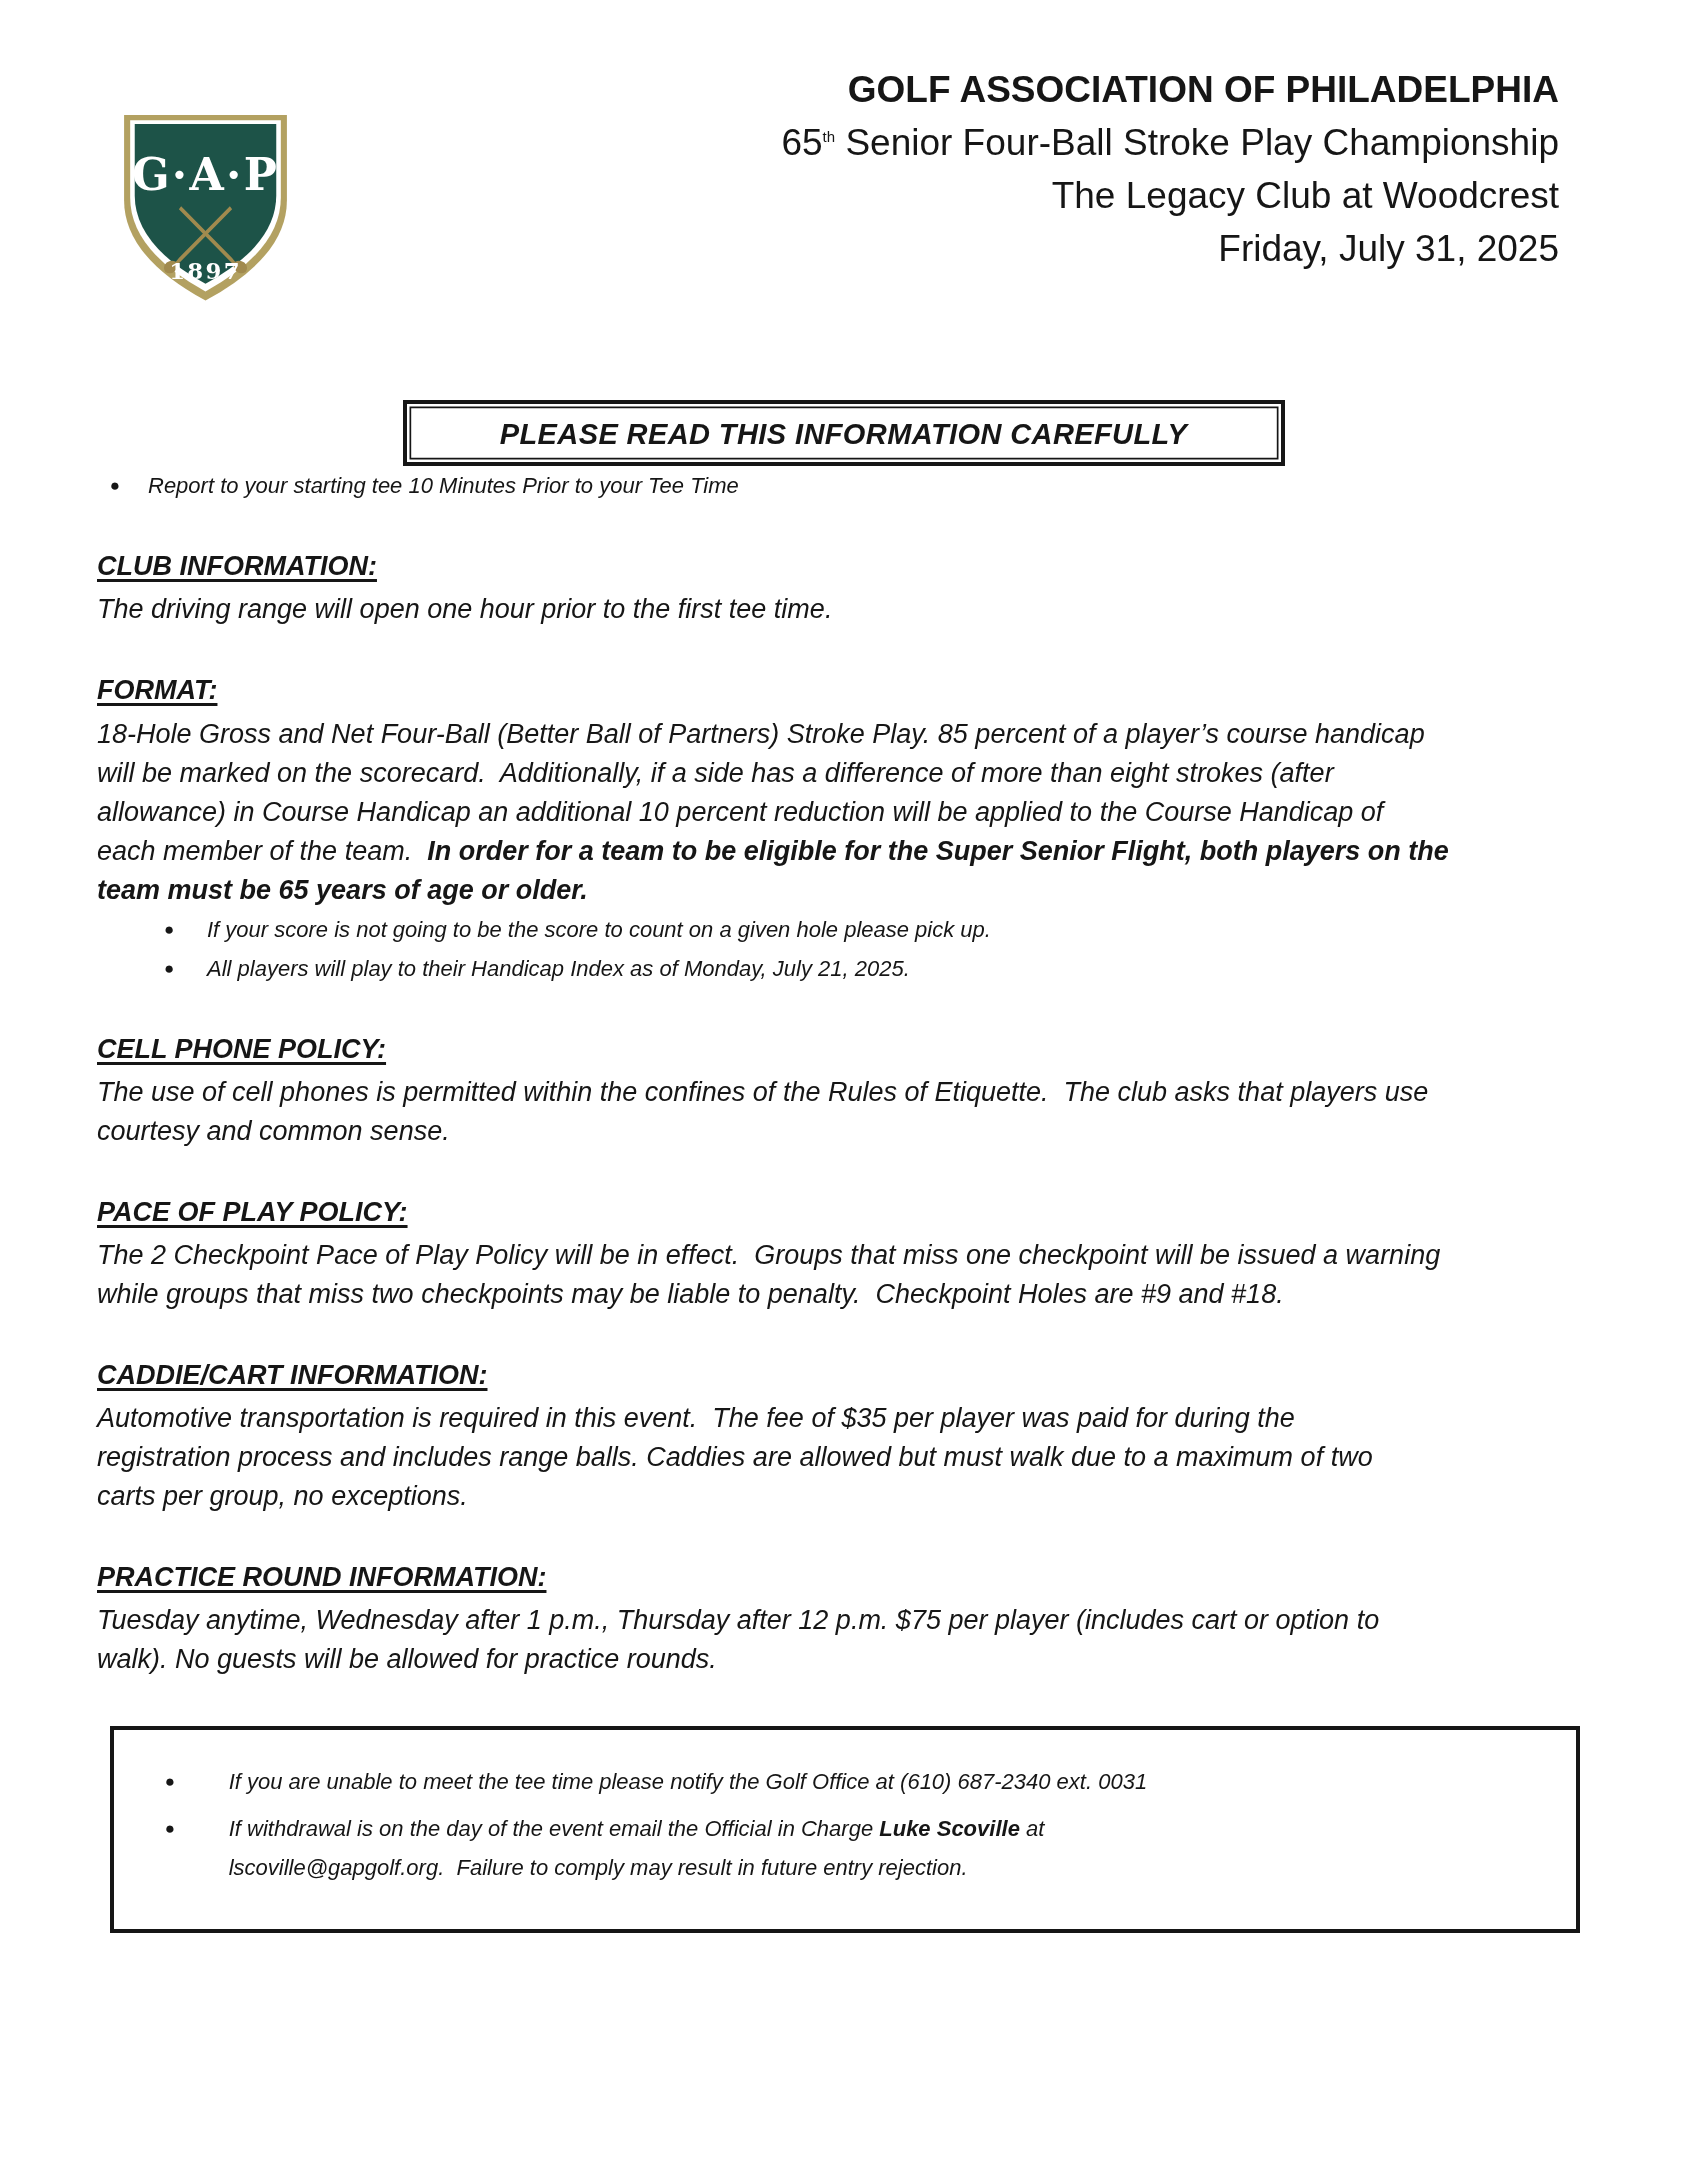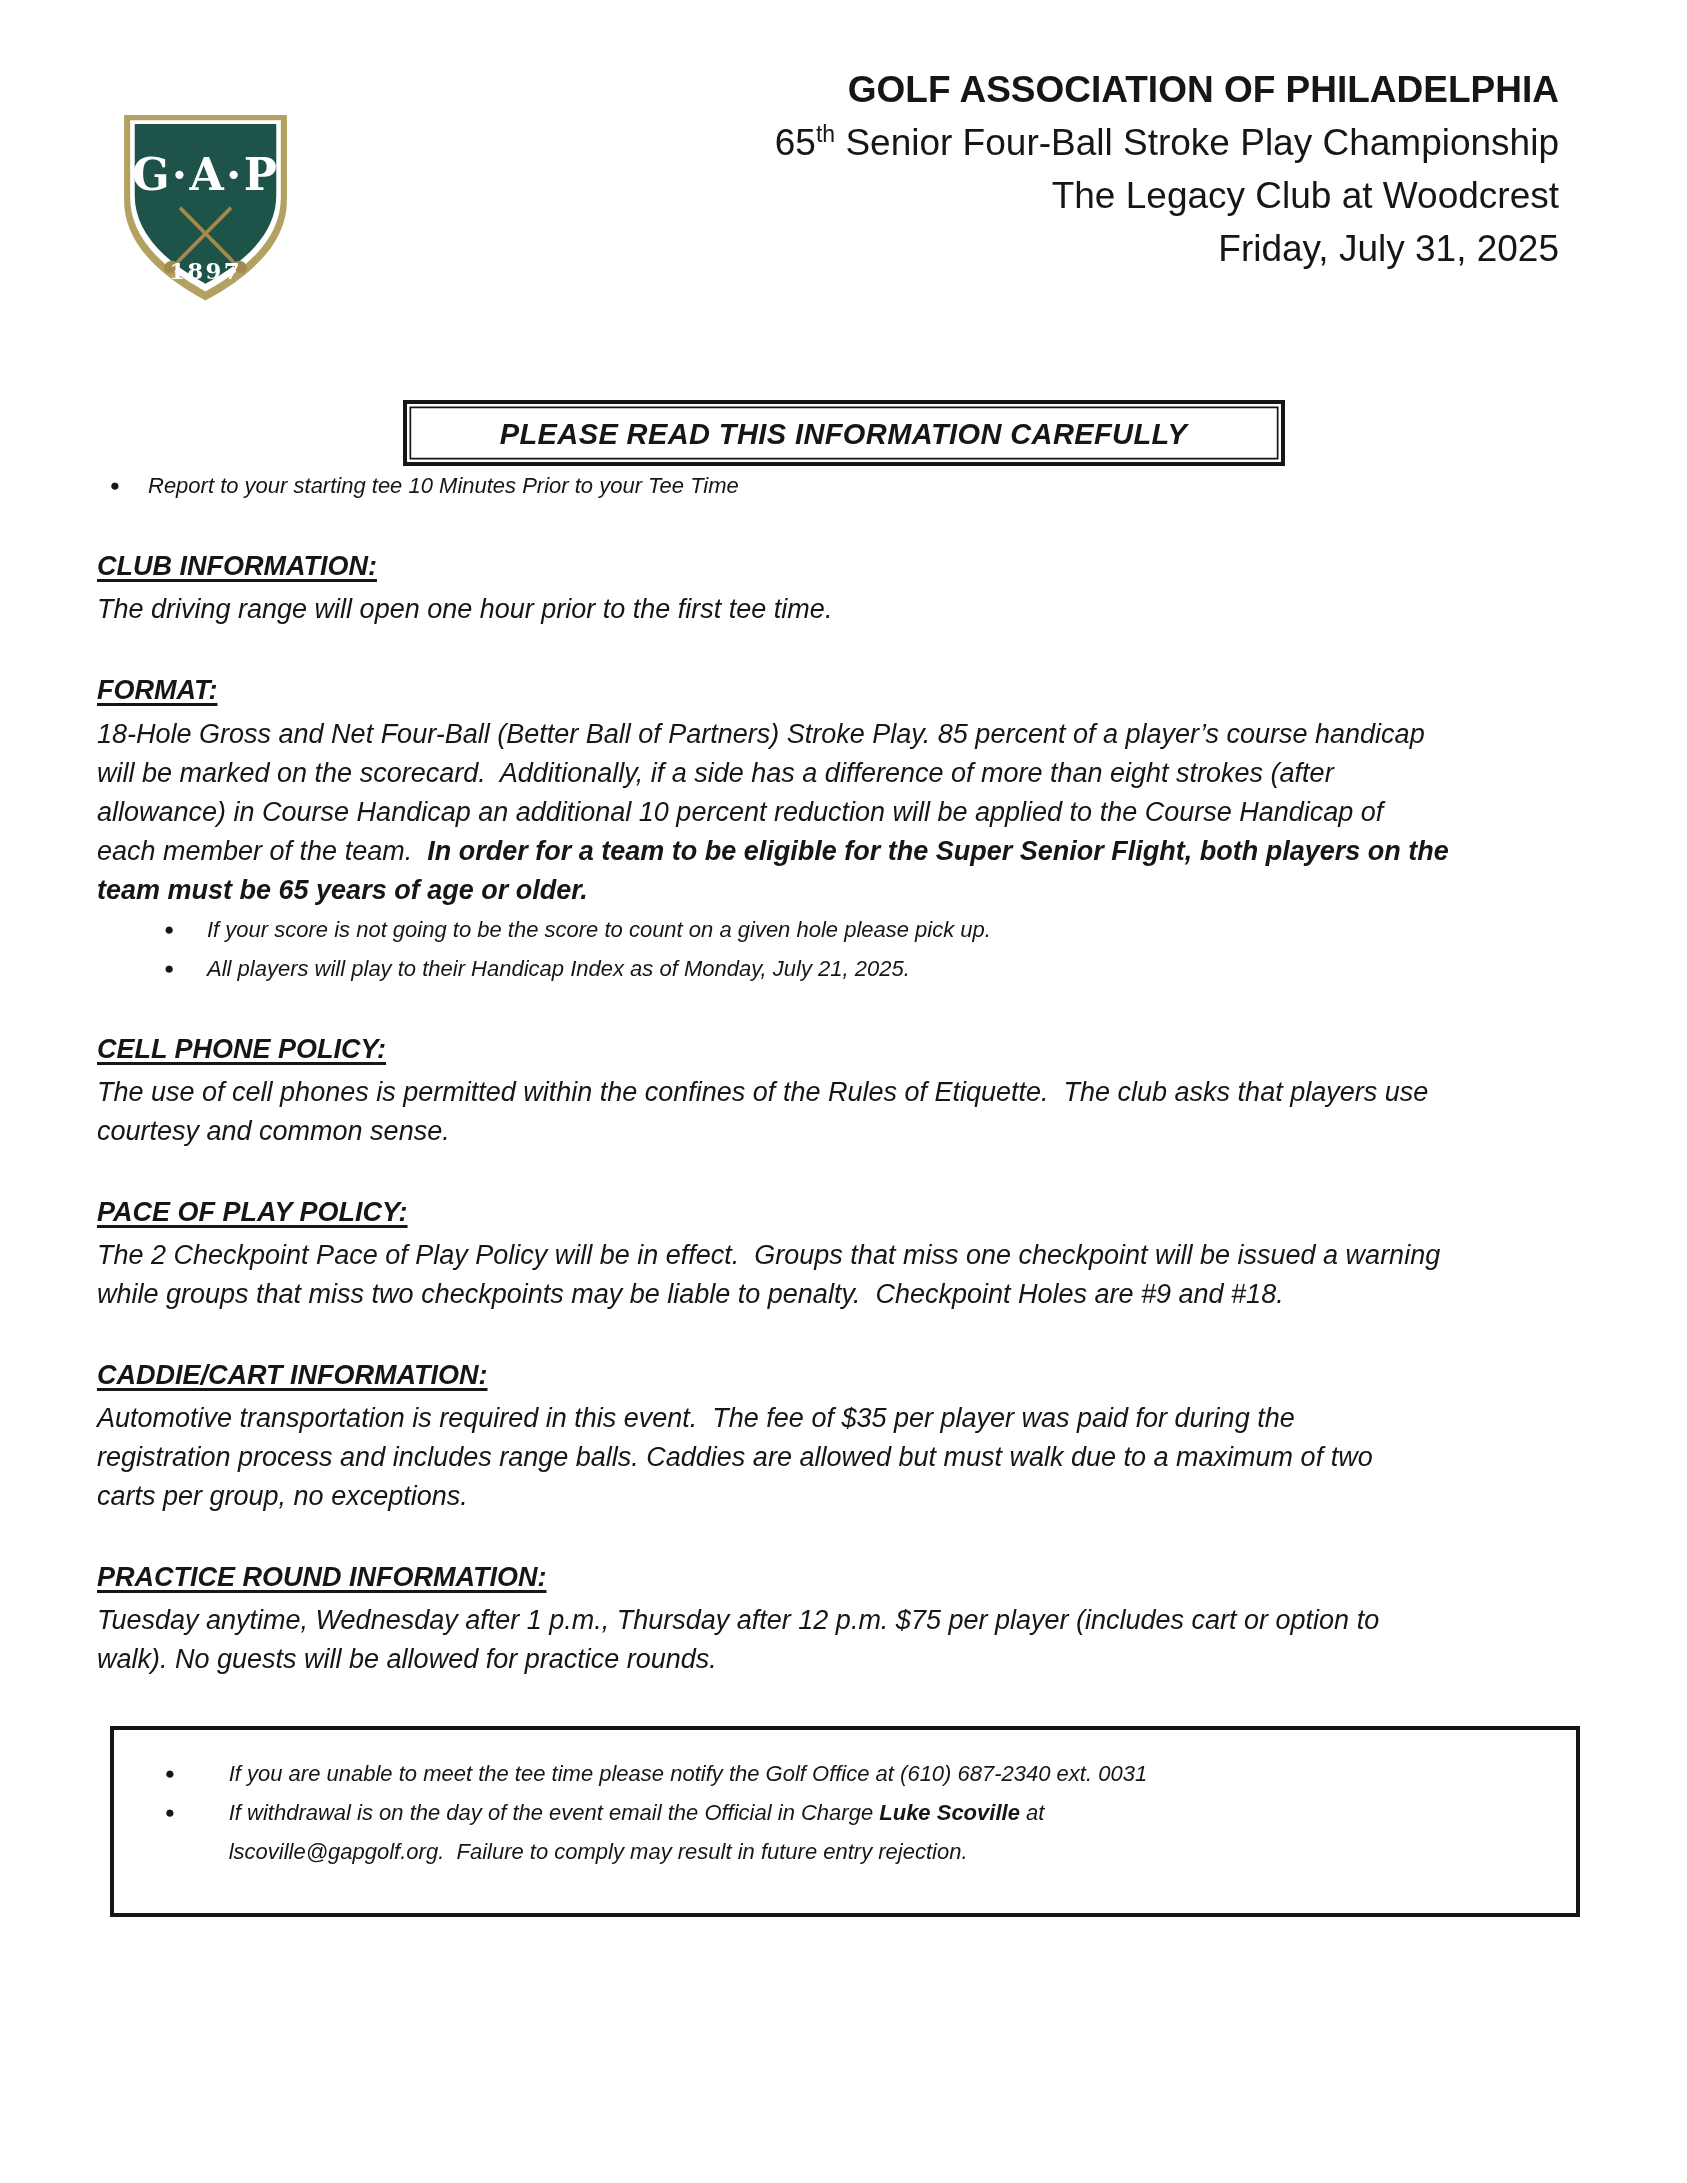--- a/index.html
+++ b/index.html
@@ -45,21 +45,21 @@
     text-align: right;
   }
   .header-line {
     margin: 0;
     font-size: 37px;
     line-height: 53px;
     white-space: pre-wrap;
   }
   .header-line.org { font-weight: bold; }
   .sup {
-    font-size: 23px;
+    font-size: 15px;
     vertical-align: super;
     line-height: 0;
   }
 
   
   .notice-box {
     margin: 400px auto 0 auto;
     width: 882px;
     box-sizing: border-box;
     border: 4.2px solid #161616;
@@ -116,21 +116,21 @@
   .b { font-weight: bold; }
 
   
   .footer-box {
     margin: 47px 0 0 12.7px;
     width: 1470px;
     box-sizing: border-box;
     border: 4.2px solid #161616;
     padding: 23.6px 25px 42px 0;
   }
-  .footer-box li.doc-li { padding-left: 115px; }
+  .footer-box li.doc-li { padding-left: 115px; margin-top: 8px; }
   .footer-box li.doc-li::before {
     content: "●";
     position: absolute; left: 51px; top: 0;
     font-size: 17px; line-height: 39px;
   }
 </style>
 </head>
 <body>
 
 <div class="page">

